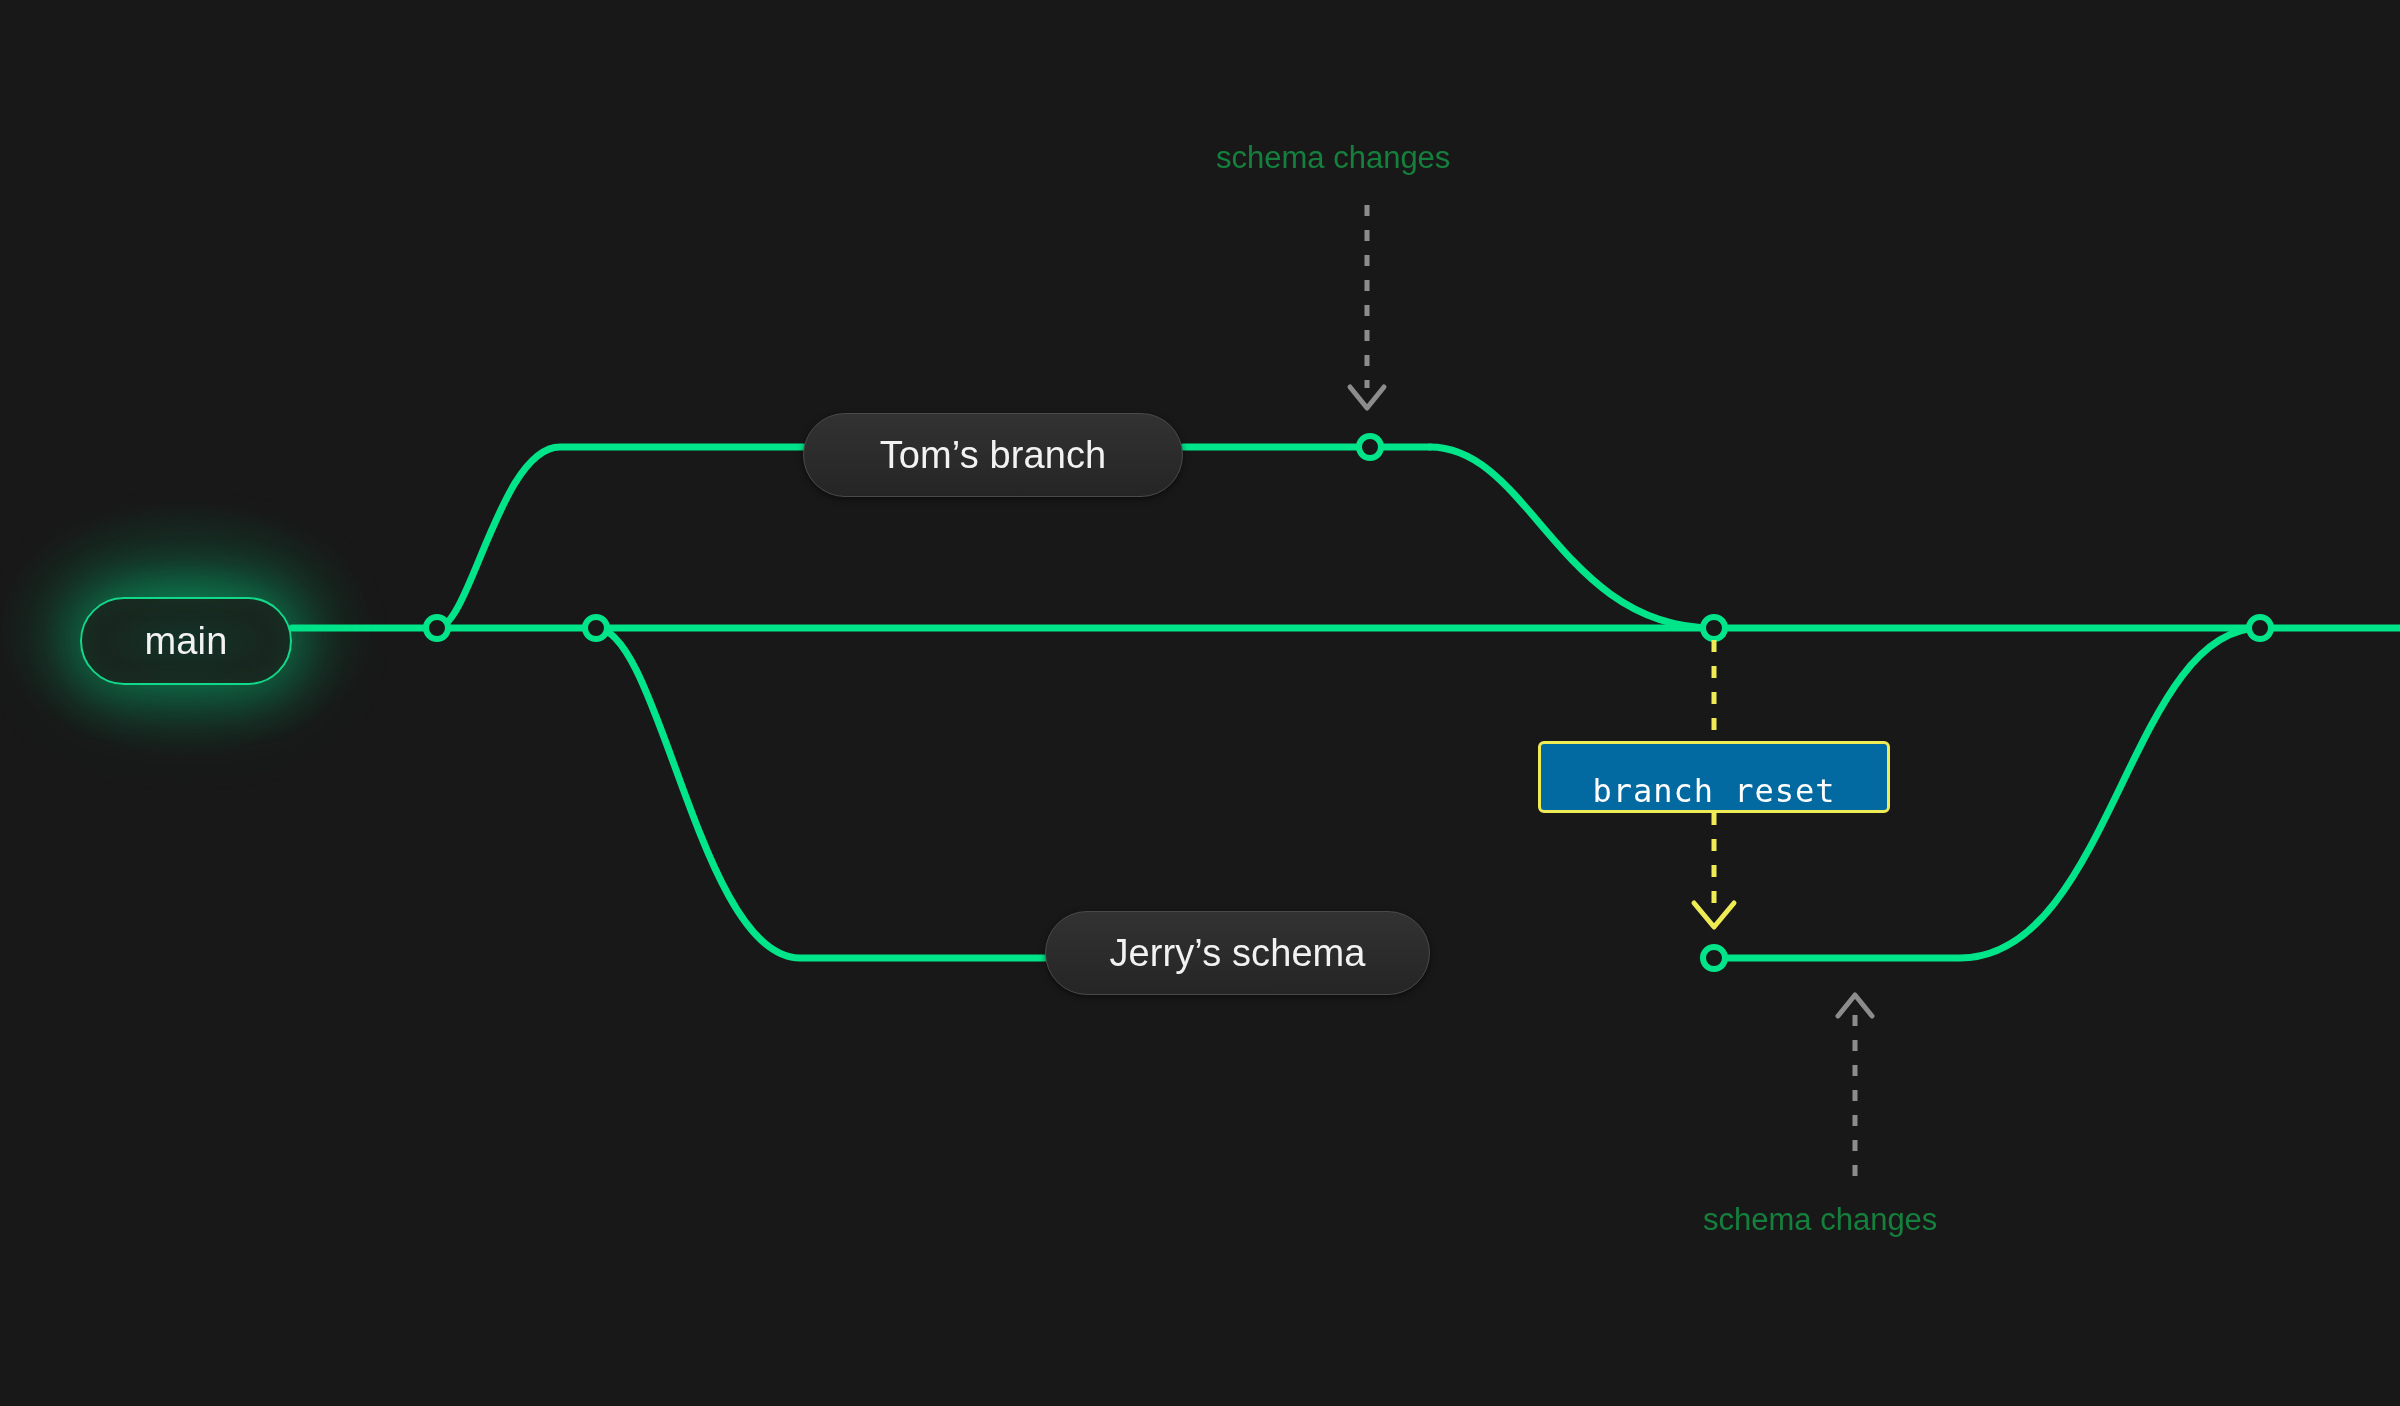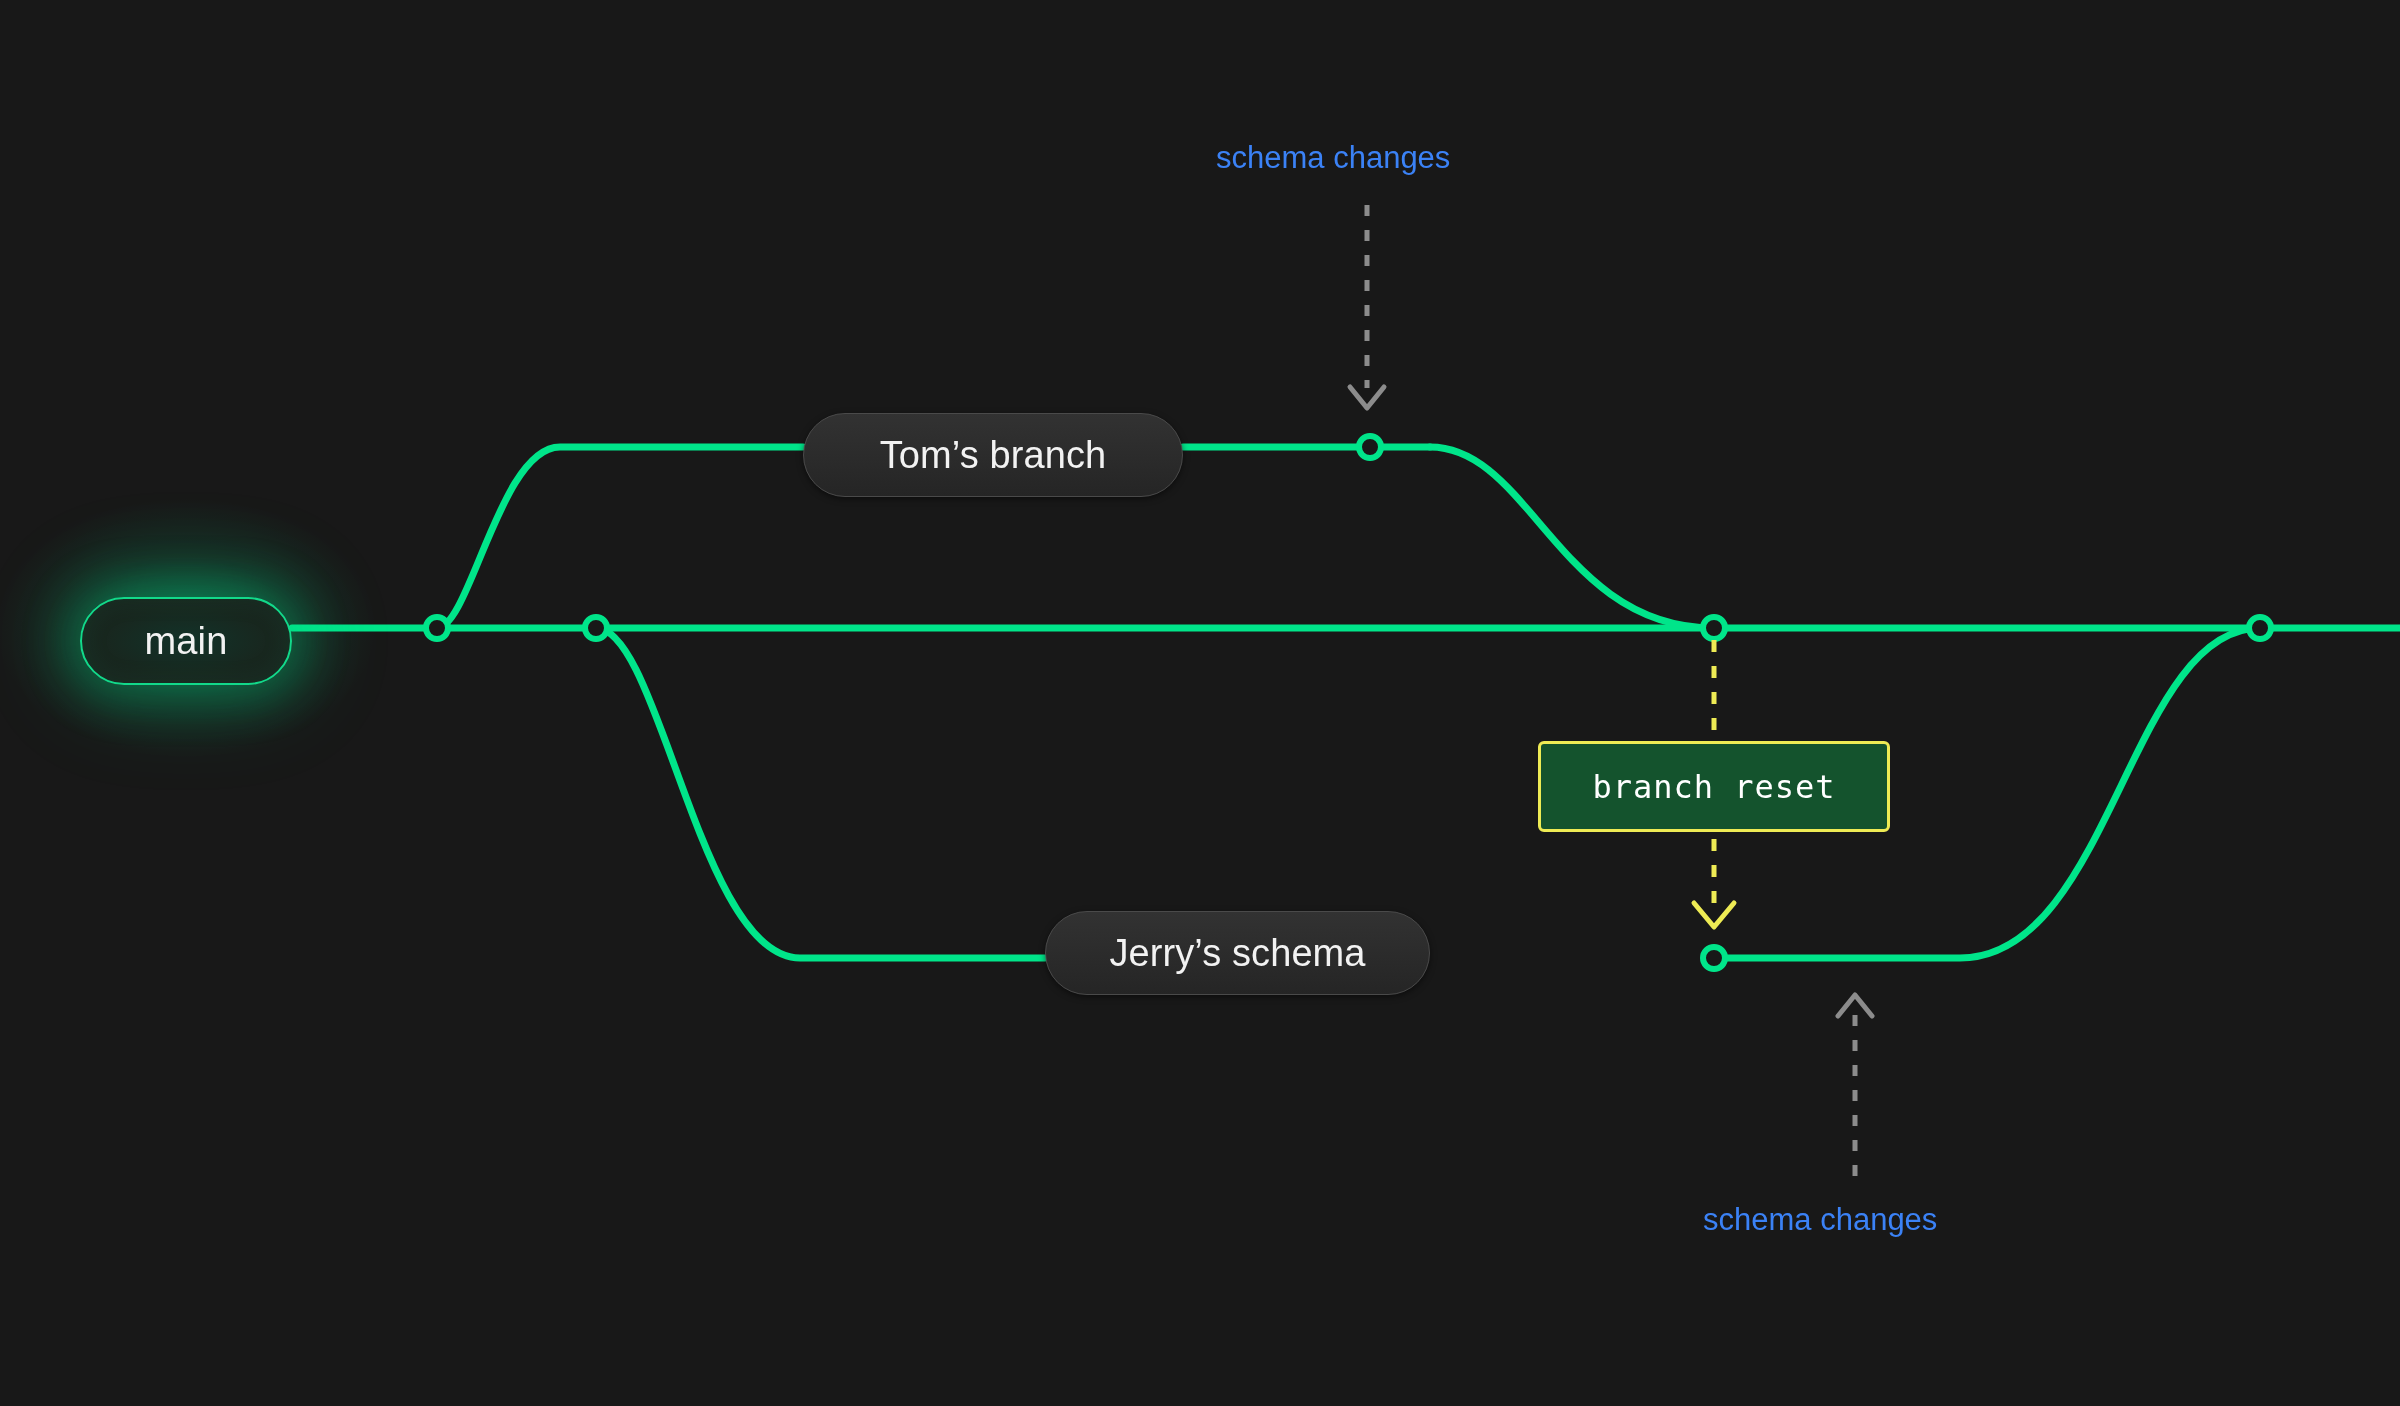--- a/index.html
+++ b/index.html
@@ -62,39 +62,39 @@
   }
   .pill-tom  { left: 803px;  top: 402px; width: 380px; }
   .pill-jerry{ left: 1045px; top: 900px; width: 385px; }
 
   
   .reset-box {
     position: absolute;
     left: 1538px;
     top: 741px;
     width: 352px;
-    height: 91px;
+    height: 72px;
     box-sizing: border-box;
     display: flex;
-    align-items: center;
+    align-items: flex-end;
     justify-content: center;
     border: 3px solid #eeeb54;
     border-radius: 6px;
-    background: #14532d;
+    background: #0369a1;
     color: #ffffff;
     font-family: "DejaVu Sans Mono", monospace;
     font-size: 32px;
     letter-spacing: 1px;
     z-index: 5;
   }
 
   
   .anno {
     position: absolute;
-    color: #3b82f6;
+    color: #15803d;
     font-size: 31px;
     white-space: nowrap;
   }
   .anno-top    { left: 1216px; top: 140px; }
   .anno-bottom { left: 1703px; top: 1202px; }
 </style>
 </head>
 <body>
 
 <div id="stage">

